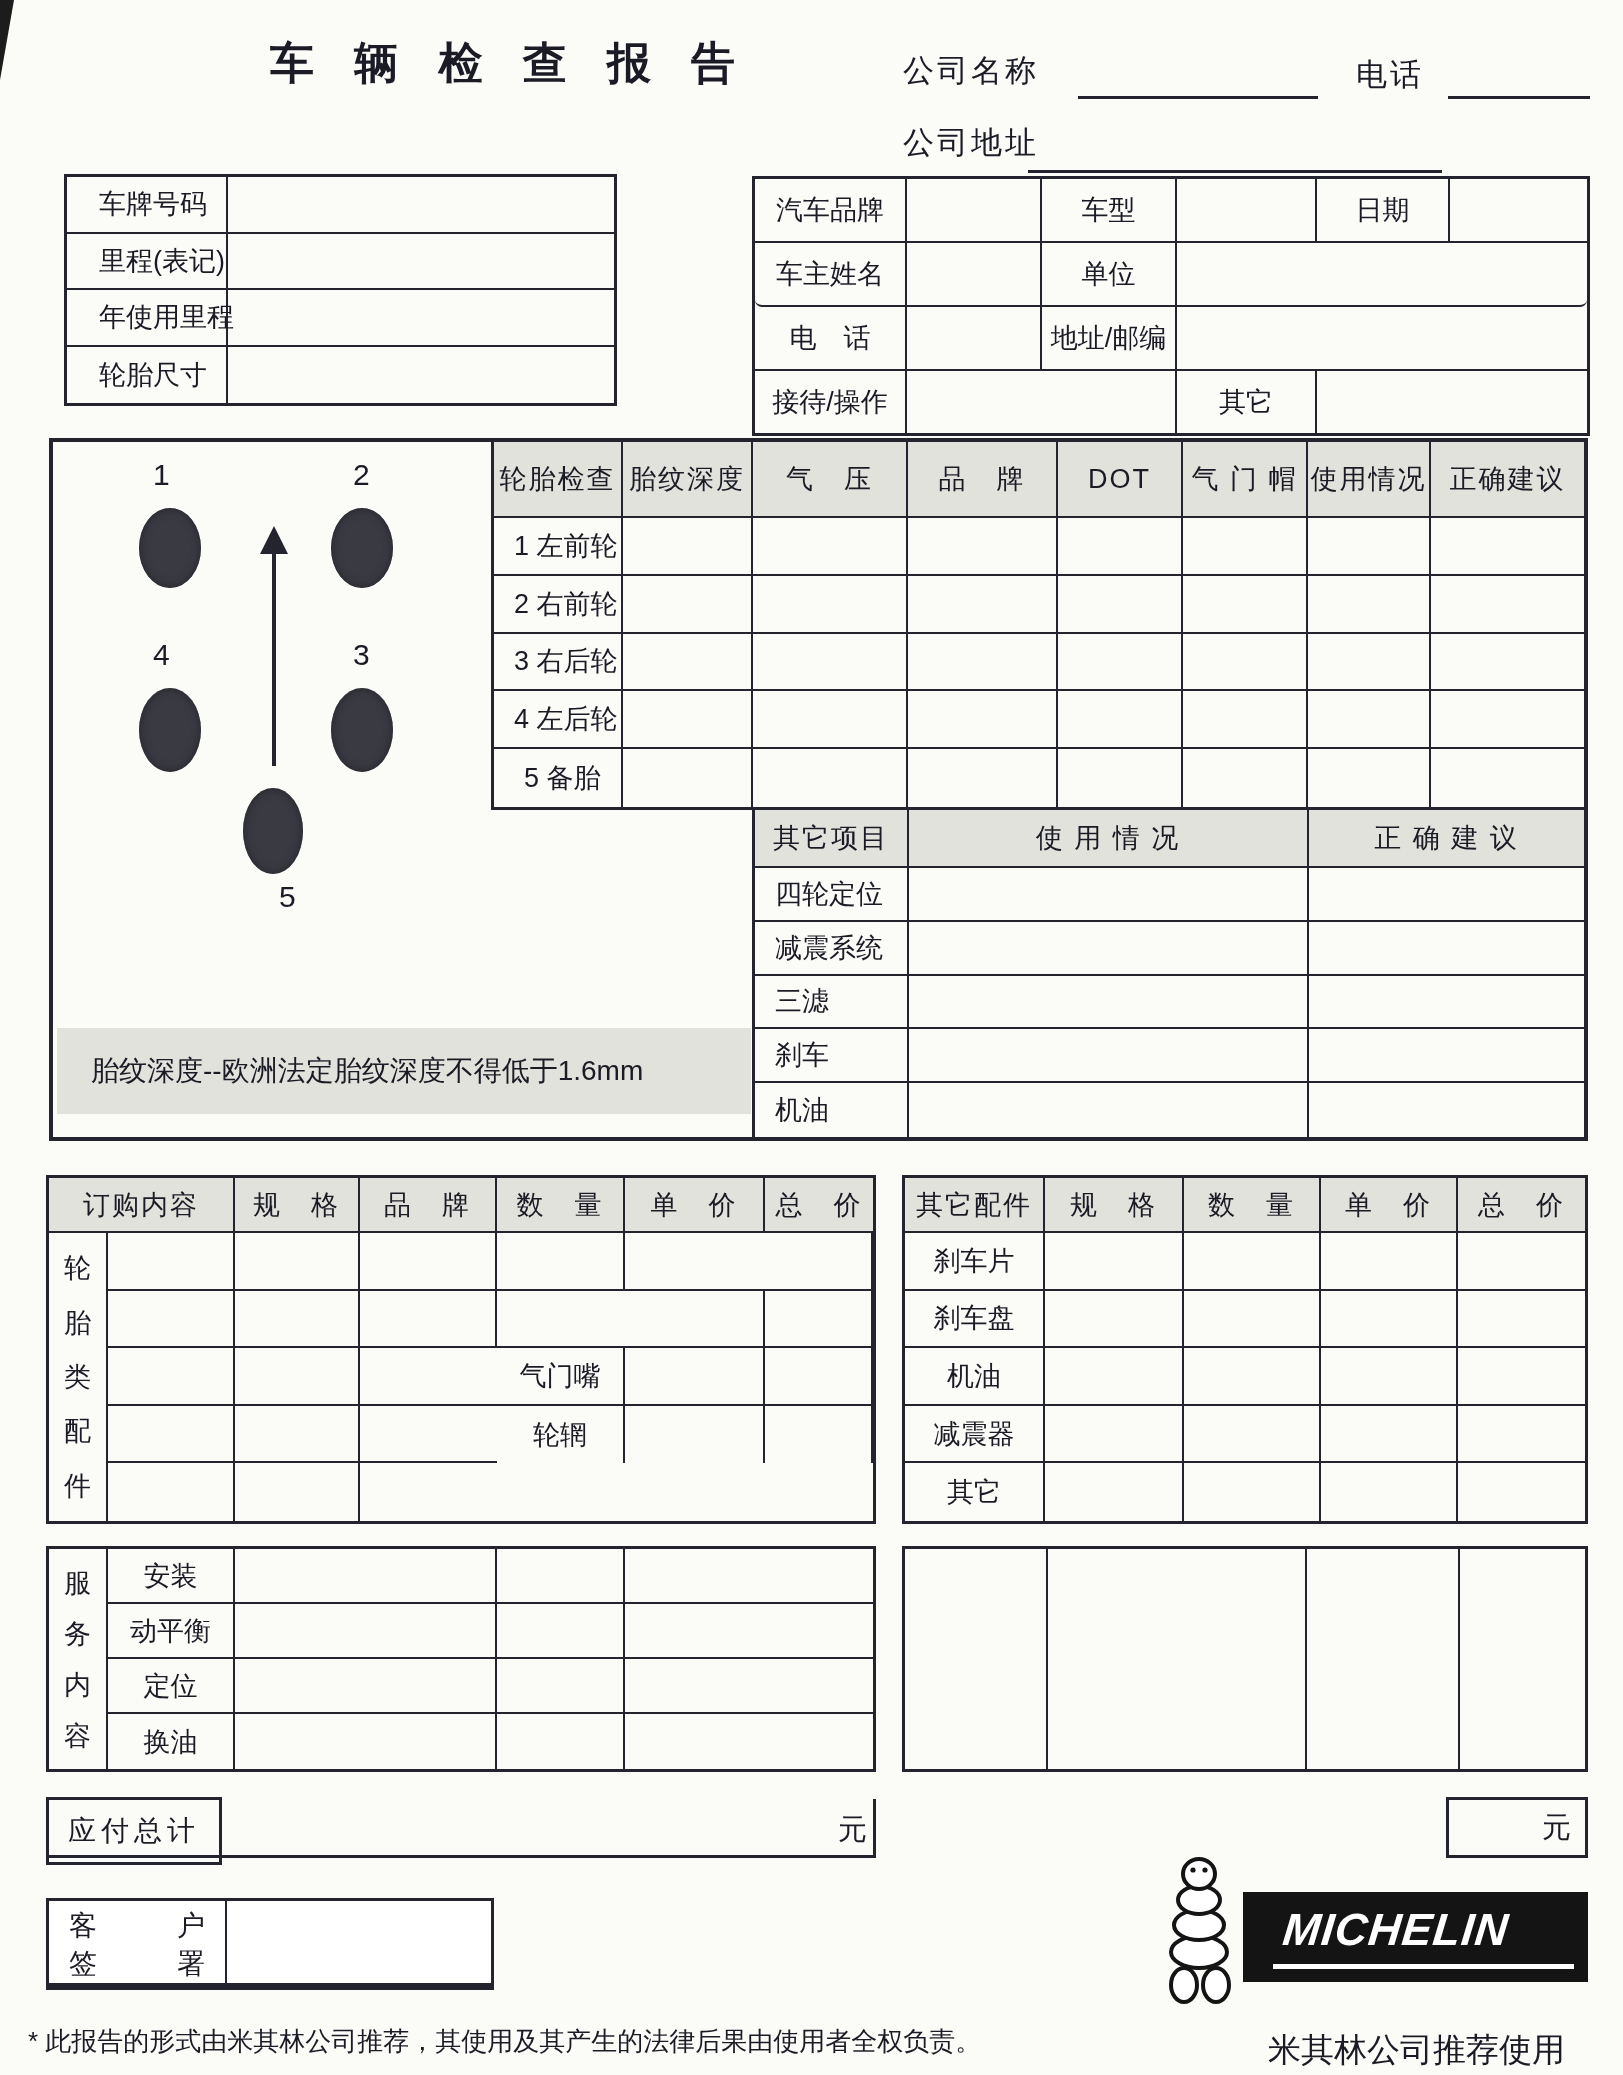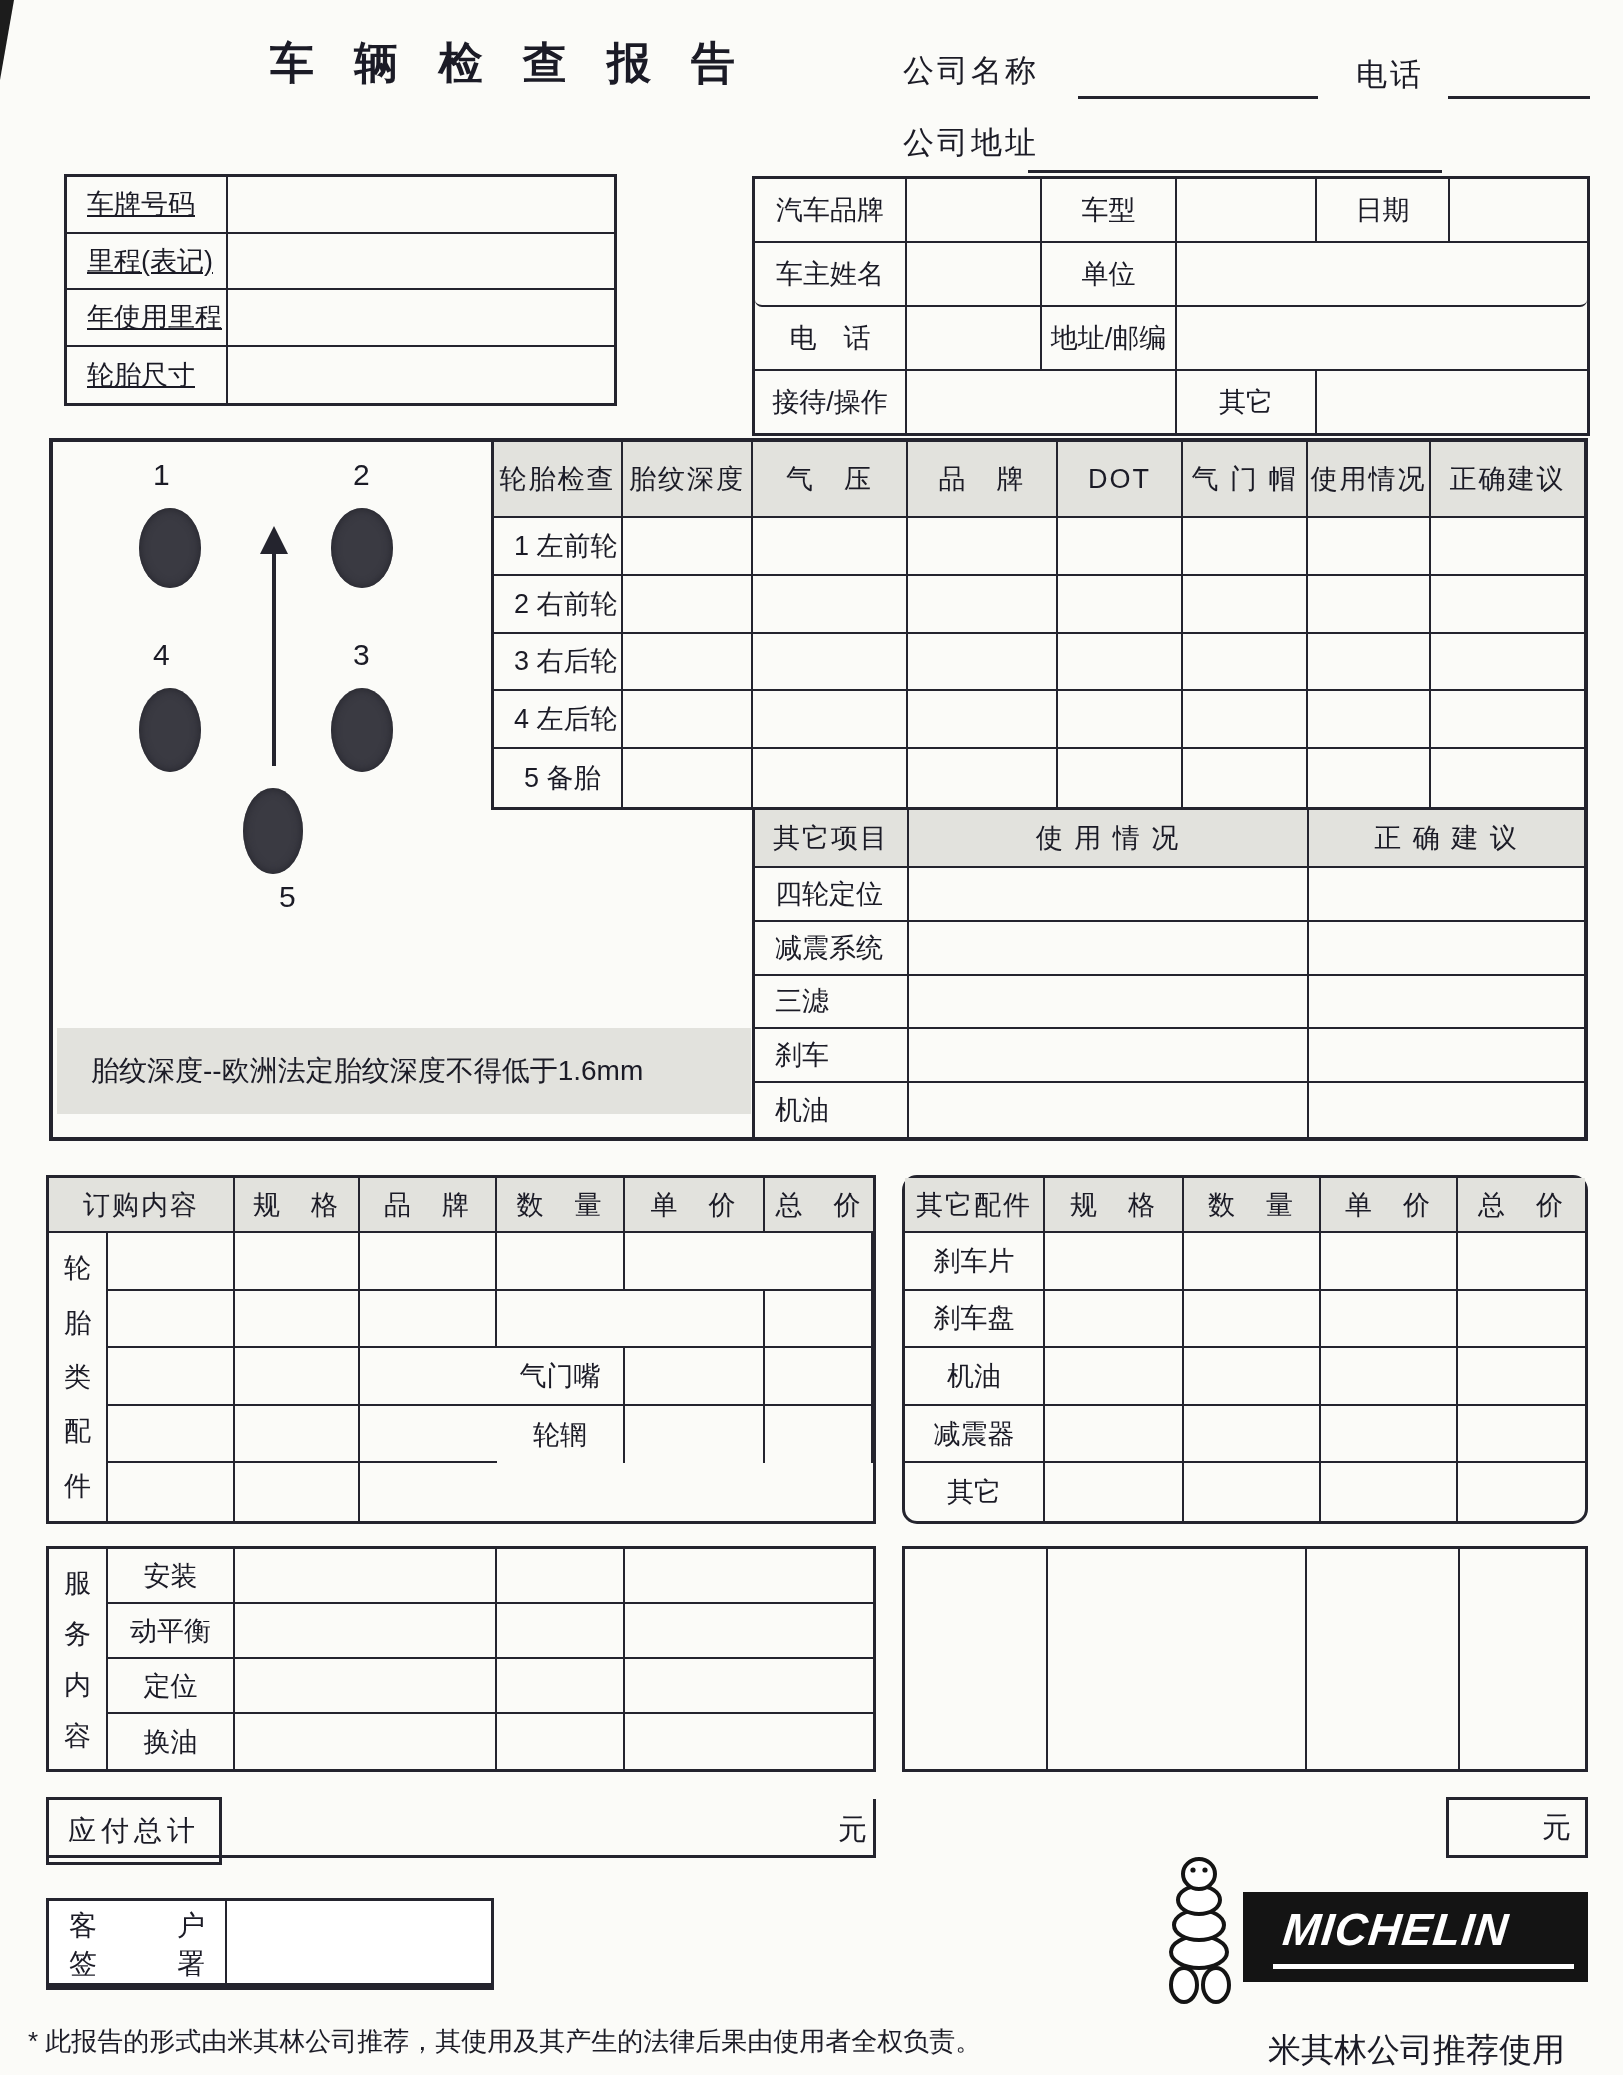--- a/index.html
+++ b/index.html
@@ -9,35 +9,35 @@
 .lbl{position:absolute;font-size:31px;letter-spacing:3px;white-space:nowrap;}
 .uline{position:absolute;height:3px;background:var(--ink);}
 .title{position:absolute;left:270px;top:34px;font-size:44px;font-weight:bold;letter-spacing:14px;white-space:nowrap;}
 .tbl{position:absolute;border:3px solid var(--ink);display:grid;background:transparent;}
 .cell{display:flex;align-items:center;border-right:2px solid var(--ink);border-bottom:2px solid var(--ink);font-size:27px;min-width:0;min-height:0;font-style:normal;white-space:nowrap;}
 .nr{border-right:none!important;}
 .nb{border-bottom:none!important;}
 .hd{background:var(--shade);justify-content:center;letter-spacing:2px;}
 .lab{padding-left:20px;}
 .ctr{justify-content:center;}
-.padL{padding-left:20px;text-decoration:underline;}
+.padL{padding-left:32px;}
 .irt{position:absolute;border:3px solid var(--ink);display:flex;flex-direction:column;}
 .irow{display:grid;flex:1;border-bottom:2px solid var(--ink);}
 .irow:last-child{border-bottom:none;}
 .irow .cell{border-bottom:none;}
 .midbox{position:absolute;left:49px;top:438px;width:1539px;height:703px;border:4px solid var(--ink);}
 .numlab{position:absolute;font-size:30px;}
 .tire{position:absolute;background:#3a3a42;border-radius:50%;box-shadow:inset 0 0 10px #23232b;}
 .arrow-shaft{position:absolute;left:219px;top:112px;width:4px;height:212px;background:var(--ink);}
 .arrow-head{position:absolute;left:207px;top:84px;width:0;height:0;border-left:14px solid transparent;border-right:14px solid transparent;border-bottom:28px solid var(--ink);}
 .tire-tbl{position:absolute;left:438px;top:0;right:0;height:368px;display:grid;border-left:3px solid var(--ink);border-bottom:3px solid var(--ink);grid-template-columns:129px 130px 155px 150px 125px 125px 123px 1fr;grid-template-rows:76px repeat(5,1fr);}
 .oi-tbl{position:absolute;left:699px;top:368px;right:0;bottom:0;display:grid;border-left:3px solid var(--ink);grid-template-columns:154px 400px 1fr;grid-template-rows:58px repeat(5,1fr);}
 .note{position:absolute;left:4px;top:586px;width:694px;height:86px;background:var(--shade);display:flex;align-items:center;padding-left:34px;font-size:28px;}
 .ol{grid-template-columns:59px 127px 125px 137px 128px 140px 1fr;grid-template-rows:55px repeat(5,1fr);}
-.or{grid-template-columns:140px 139px 137px 137px 1fr;grid-template-rows:55px repeat(5,1fr);border-radius:15px;}
+.or{grid-template-columns:140px 139px 137px 137px 1fr;grid-template-rows:55px repeat(5,1fr);}
 .sl{grid-template-columns:59px 127px 262px 128px 1fr;grid-template-rows:repeat(4,1fr);}
 .sr{grid-template-columns:143px 259px 153px 1fr;grid-template-rows:1fr;}
 .vstrip{flex-direction:column;justify-content:space-around;align-items:center;padding:8px 0;}
 .paybox{position:absolute;left:46px;top:1797px;width:176px;height:68px;border:3px solid var(--ink);display:flex;align-items:center;justify-content:center;font-size:28px;letter-spacing:5px;}
 .payline{position:absolute;left:46px;top:1855px;width:830px;height:3px;background:var(--ink);}
 .payvert{position:absolute;left:873px;top:1799px;width:3px;height:56px;background:var(--ink);}
 .yuanL{position:absolute;left:838px;top:1810px;font-size:29px;}
 .yuanbox{position:absolute;left:1446px;top:1797px;width:142px;height:61px;border:3px solid var(--ink);display:flex;align-items:center;justify-content:flex-end;padding-right:14px;font-size:29px;}
 .sig{position:absolute;left:46px;top:1898px;width:448px;height:92px;border:3px solid var(--ink);border-bottom:7px solid var(--ink);display:flex;background:#fff;}
 .sig-labels{width:178px;border-right:2px solid var(--ink);display:flex;flex-direction:column;justify-content:space-around;padding:6px 20px;}

